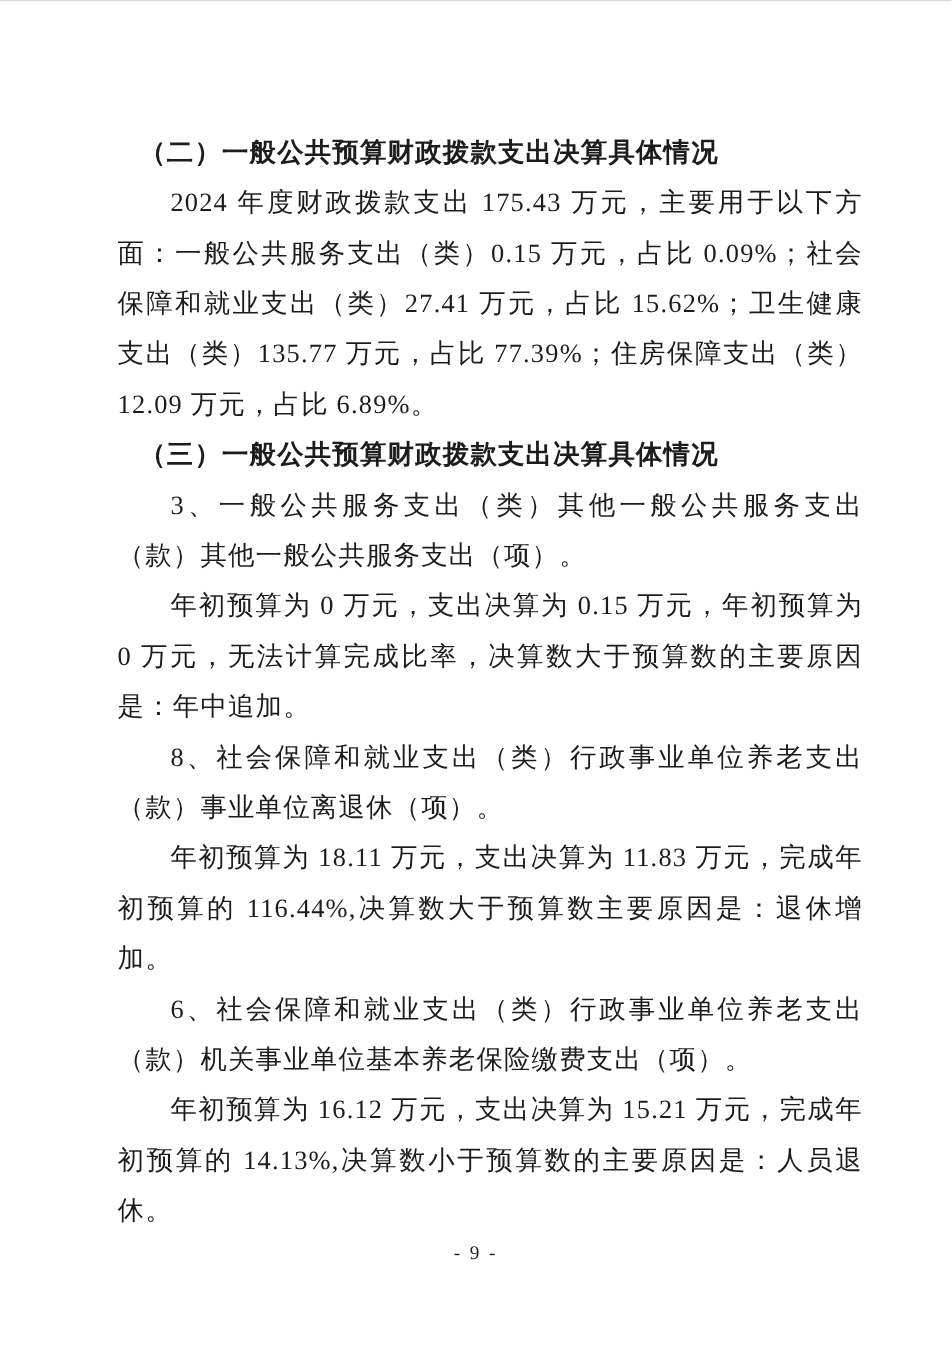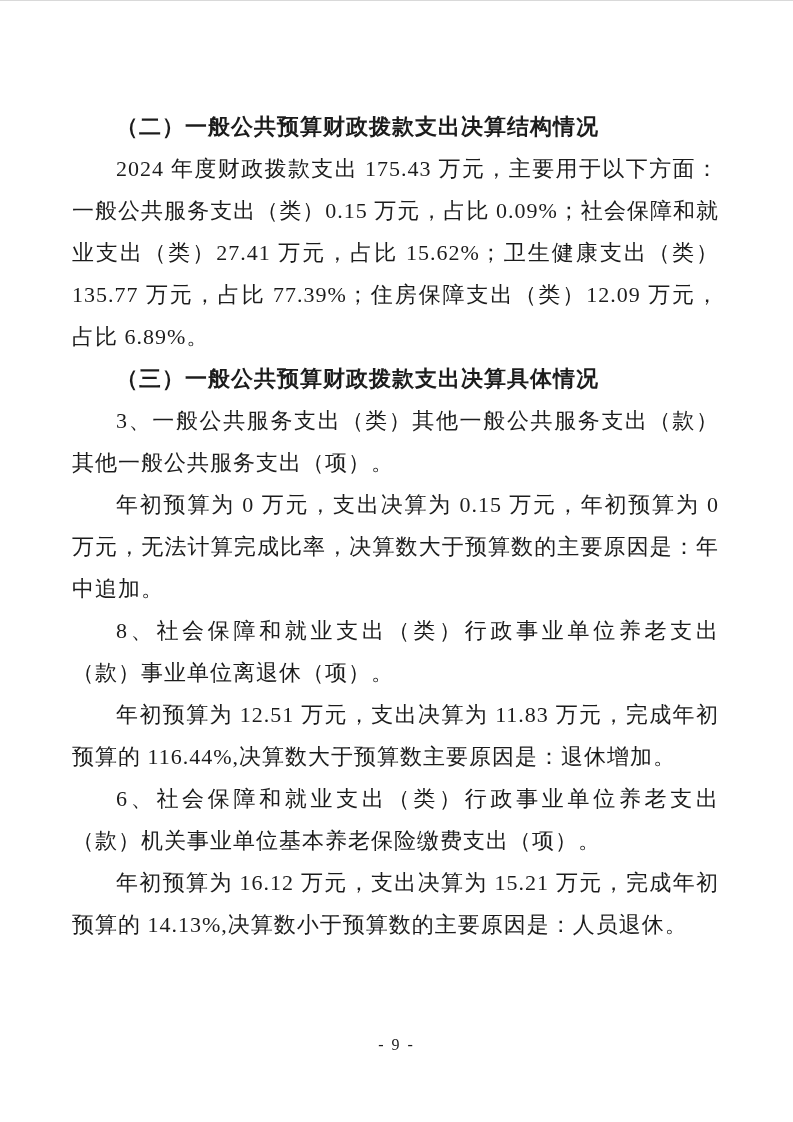--- a/index.html
+++ b/index.html
@@ -36,46 +36,47 @@
     padding: 0;
     text-indent: 2em;
     font-size: 22px;
     line-height: 42px;
   }
   .content h2.heading {
     font-weight: bold;
   }
   .content p.paragraph {
     font-weight: normal;
+    margin-left: 26px;
   }
   .page-footer {
     position: absolute;
     left: 0;
     right: 0;
     top: 1032px;
     height: 24px;
     text-align: center;
     font-size: 16px;
     line-height: 24px;
     letter-spacing: 2px;
     color: #1c1c1c;
   }
 </style>
 </head>
 <body>
 
 <div class="page">
   <main class="content" id="doc-body">
 
-  <h2 class="heading">（二）一般公共预算财政拨款支出决算结构情况</h2>
+  <h2 class="heading">（二）一般公共预算财政拨款支出决算具体情况</h2>
       <p class="paragraph">2024 年度财政拨款支出 175.43 万元，主要用于以下方面：一般公共服务支出（类）0.15 万元，占比 0.09%；社会保障和就业支出（类）27.41 万元，占比 15.62%；卫生健康支出（类）135.77 万元，占比 77.39%；住房保障支出（类）12.09 万元，占比 6.89%。</p>
       <h2 class="heading">（三）一般公共预算财政拨款支出决算具体情况</h2>
       <p class="paragraph">3、一般公共服务支出（类）其他一般公共服务支出（款）其他一般公共服务支出（项）。</p>
       <p class="paragraph">年初预算为 0 万元，支出决算为 0.15 万元，年初预算为 0 万元，无法计算完成比率，决算数大于预算数的主要原因是：年中追加。</p>
       <p class="paragraph">8、社会保障和就业支出（类）行政事业单位养老支出（款）事业单位离退休（项）。</p>
-      <p class="paragraph">年初预算为 12.51 万元，支出决算为 11.83 万元，完成年初预算的 116.44%,决算数大于预算数主要原因是：退休增加。</p>
+      <p class="paragraph">年初预算为 18.11 万元，支出决算为 11.83 万元，完成年初预算的 116.44%,决算数大于预算数主要原因是：退休增加。</p>
       <p class="paragraph">6、社会保障和就业支出（类）行政事业单位养老支出（款）机关事业单位基本养老保险缴费支出（项）。</p>
       <p class="paragraph">年初预算为 16.12 万元，支出决算为 15.21 万元，完成年初预算的 14.13%,决算数小于预算数的主要原因是：人员退休。</p>
     </main>
   <footer class="page-footer">
     <span>- 9 -</span>
   </footer>
 </div>
 
 </body></html>

